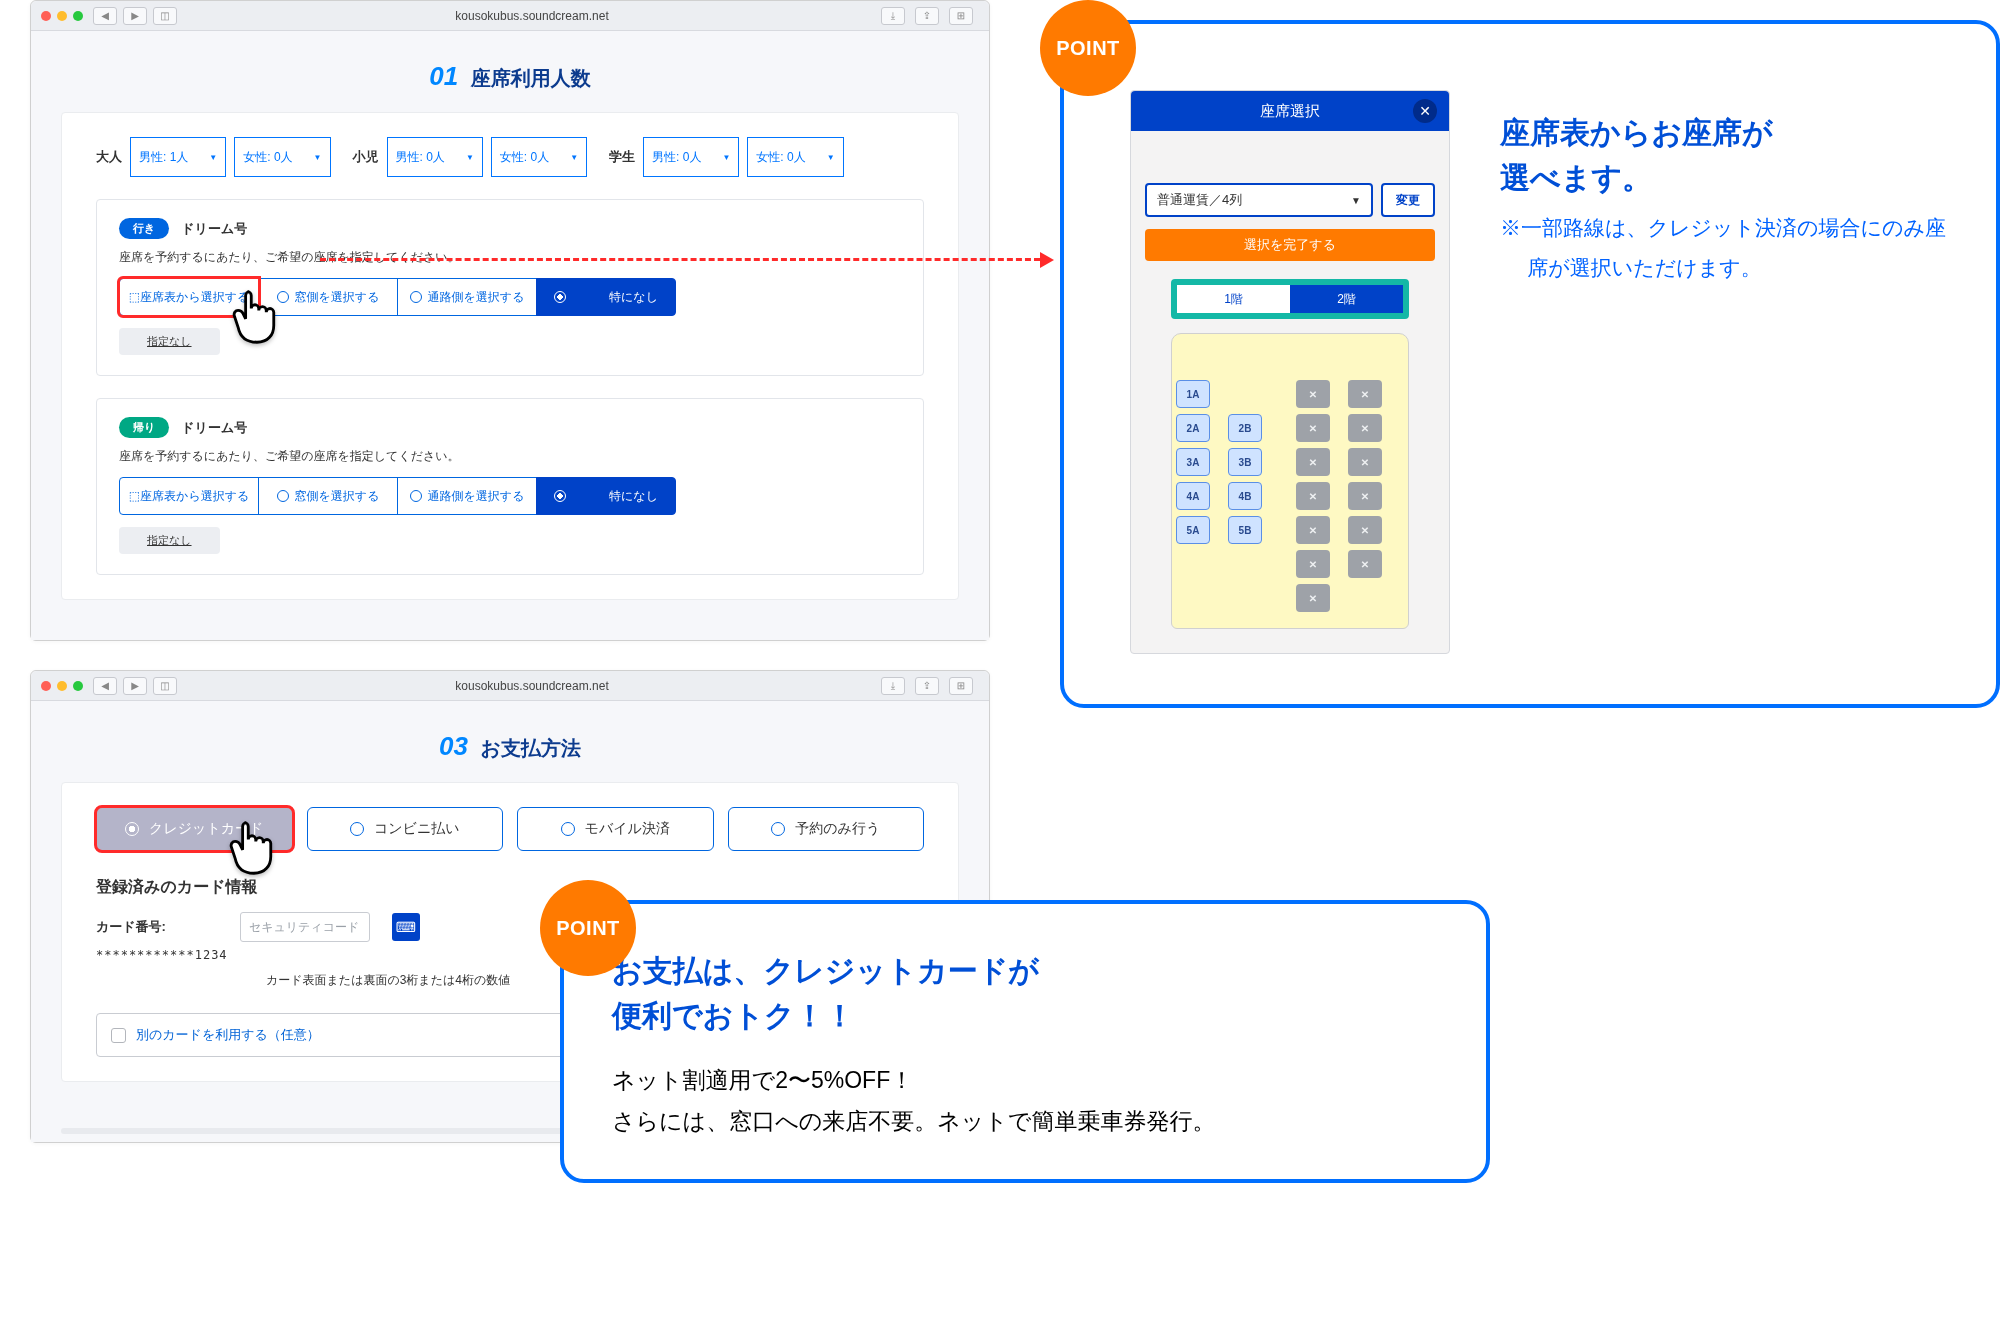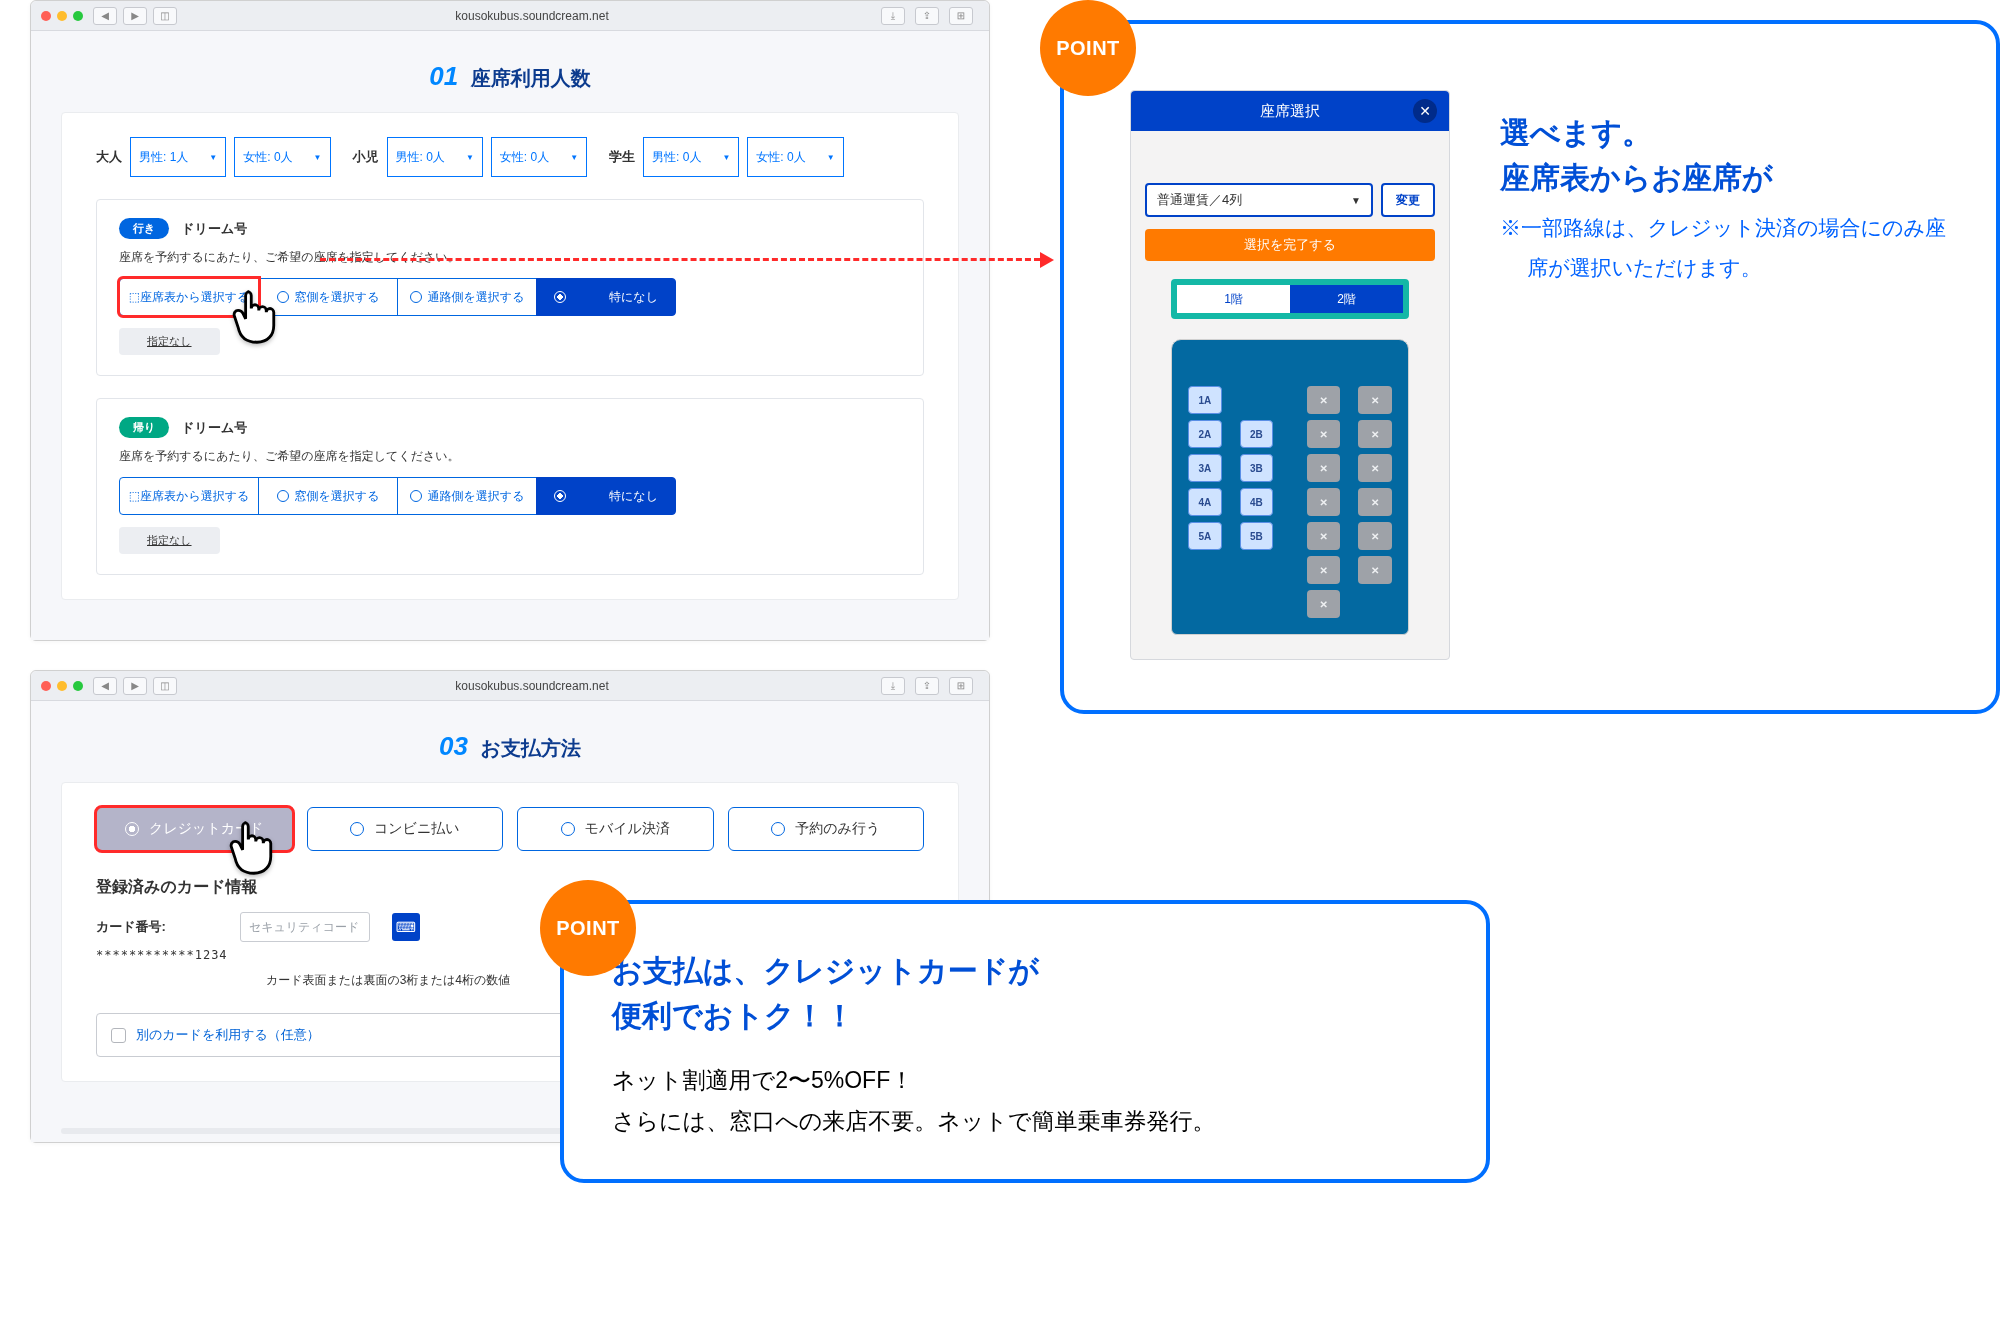--- a/index.html
+++ b/index.html
@@ -117,21 +117,21 @@
   .seat-mock { width:320px; background:#f4f3f3; border:1px solid #d6d8dd; border-radius:4px; padding:0 0 24px; }
   .seat-top { background:#0042c8; color:#fff; height:40px; display:flex; align-items:center; justify-content:center; font-size:15px; position:relative; border-radius:4px 4px 0 0;}
   .seat-top .close{position:absolute; right:12px; top:8px; width:24px;height:24px;border-radius:50%;background:#002b8a;color:#fff;display:flex;align-items:center;justify-content:center;font-size:14px;}
   .seat-select-row{display:flex; gap:8px; padding:12px 14px;margin-top:40px;}
   .seat-select{flex:1;border:2px solid #0042c8;background:#fff;height:34px;display:flex;align-items:center;justify-content:space-between;padding:0 10px;font-size:13px;border-radius:4px;}
   .seat-change{width:54px;border:2px solid #0042c8;color:#0042c8;background:#fff;height:34px;display:flex;align-items:center;justify-content:center;font-size:12px;border-radius:4px;font-weight:700;}
   .seat-finish{margin:0 14px;background:#ff7a00;color:#fff;height:32px;display:flex;align-items:center;justify-content:center;font-size:13px;border-radius:4px;}
   .floor-tabs{display:flex;margin:18px 40px 0;border:6px solid #14b8a6;border-radius:4px;overflow:hidden;}
   .floor-tab{flex:1;height:28px;display:flex;align-items:center;justify-content:center;font-size:12px;color:#0042c8;background:#fff;}
   .floor-tab.active{background:#0042c8;color:#fff;}
-  .bus-shell{margin:20px 40px 0;background:#0369a1;border:1px solid #d0d0d0;border-radius:10px 10px 6px 6px; padding:46px 16px 16px; position:relative;}
+  .bus-shell{margin:14px 40px 0;background:#fef9c3;border:1px solid #d0d0d0;border-radius:10px 10px 6px 6px; padding:46px 4px 16px; position:relative;}
   .seat-grid{display:flex;flex-direction:column;gap:6px;}
   .seat-row{display:flex;gap:6px;align-items:center;}
   .seat-cell{width:34px;height:28px;border-radius:4px;display:flex;align-items:center;justify-content:center;font-size:10px;font-weight:700;}
   .seat-av{background:#cfe3ff;border:1px solid #5a8fe6;color:#2a4b8f;}
   .seat-x{background:#9ea2a8;color:#eef0f2;}
   .aisle{width:22px;} .col-gap{width:6px;}
 
   
   #browser1 { left:30px; top:0; }
   #browser2 { left:30px; top:670px; }
@@ -368,22 +368,22 @@
             <div class="aisle"></div>
             <div class="seat-cell seat-x">✕</div>
             <div class="col-gap"></div>
             <div class="seat-cell" style="visibility: hidden;"></div>
           </div>
         </div>
     </div>
   </div>
 
   <div class="right-col">
+    <div class="callout-title">座席表からお座席が</div>
     <div class="callout-title">選べます。</div>
-    <div class="callout-title">座席表からお座席が</div>
     <div class="callout-note">※一部路線は、クレジット決済の場合にのみ座席が選択いただけます。</div>
   </div>
 </div>
 
 <div id="browser2" class="browser">
   <div class="browser-bar">
     <div class="traffic">
         <span class="r"></span>
         <span class="y"></span>
         <span class="g"></span>

